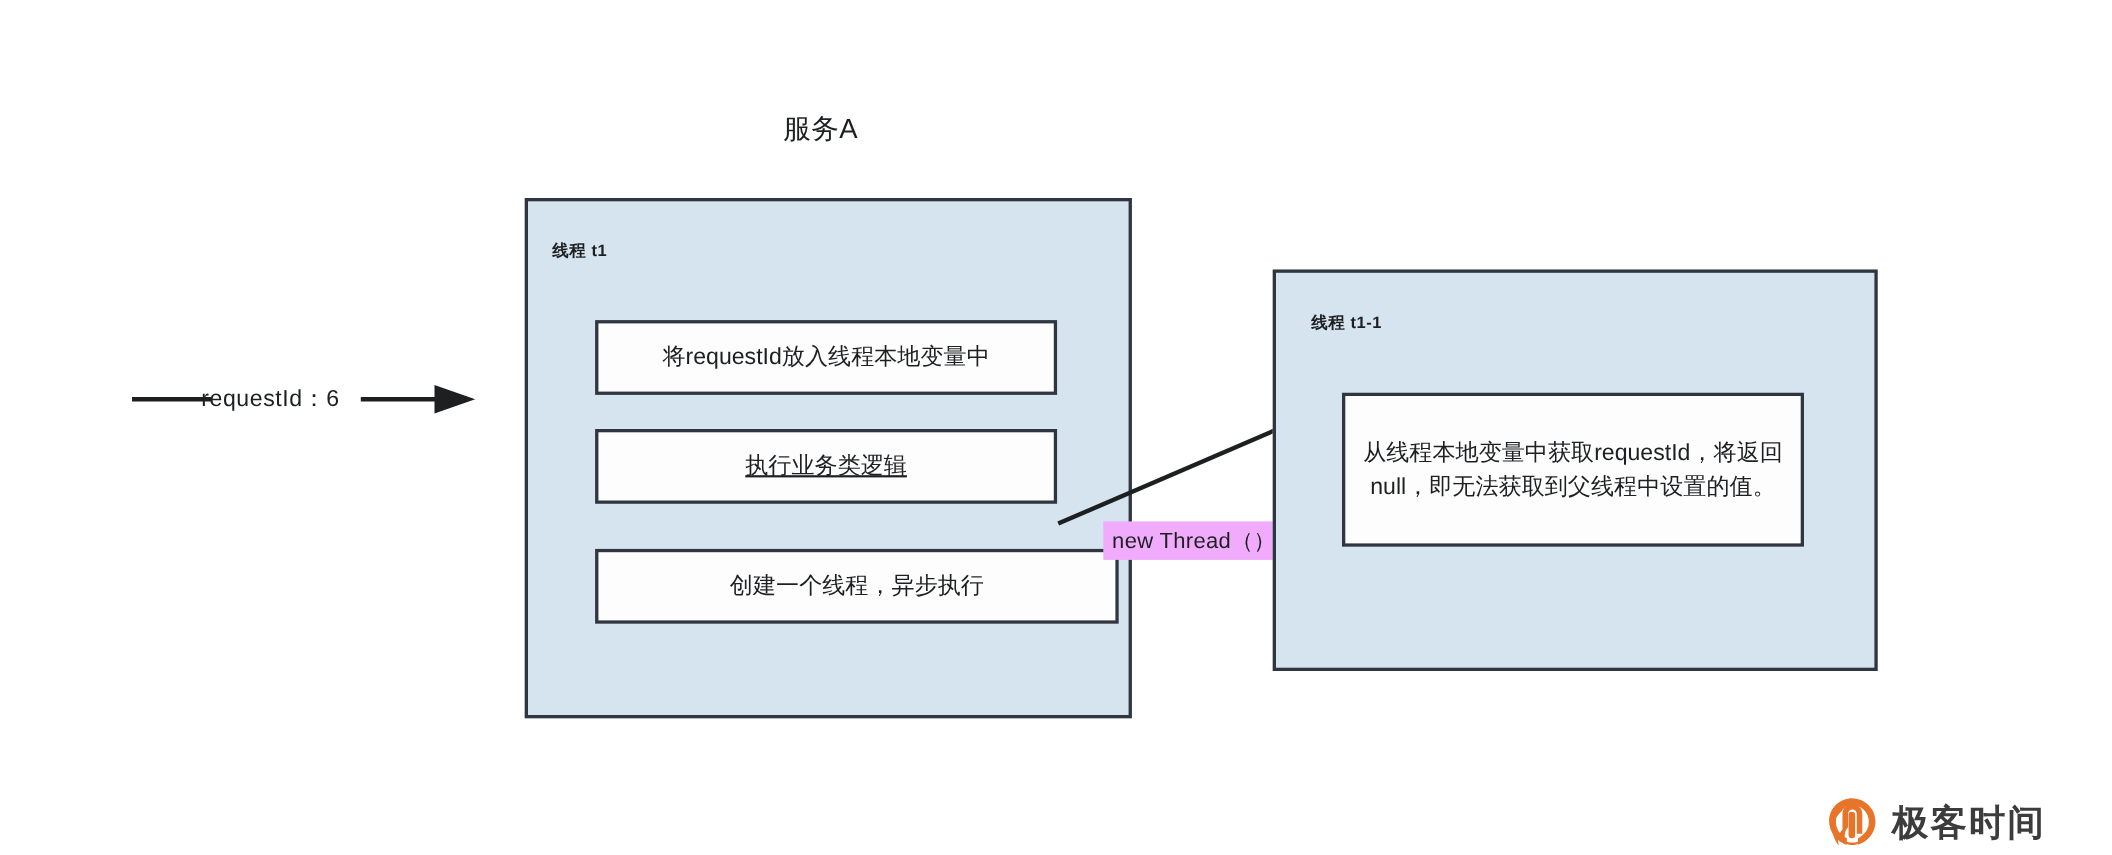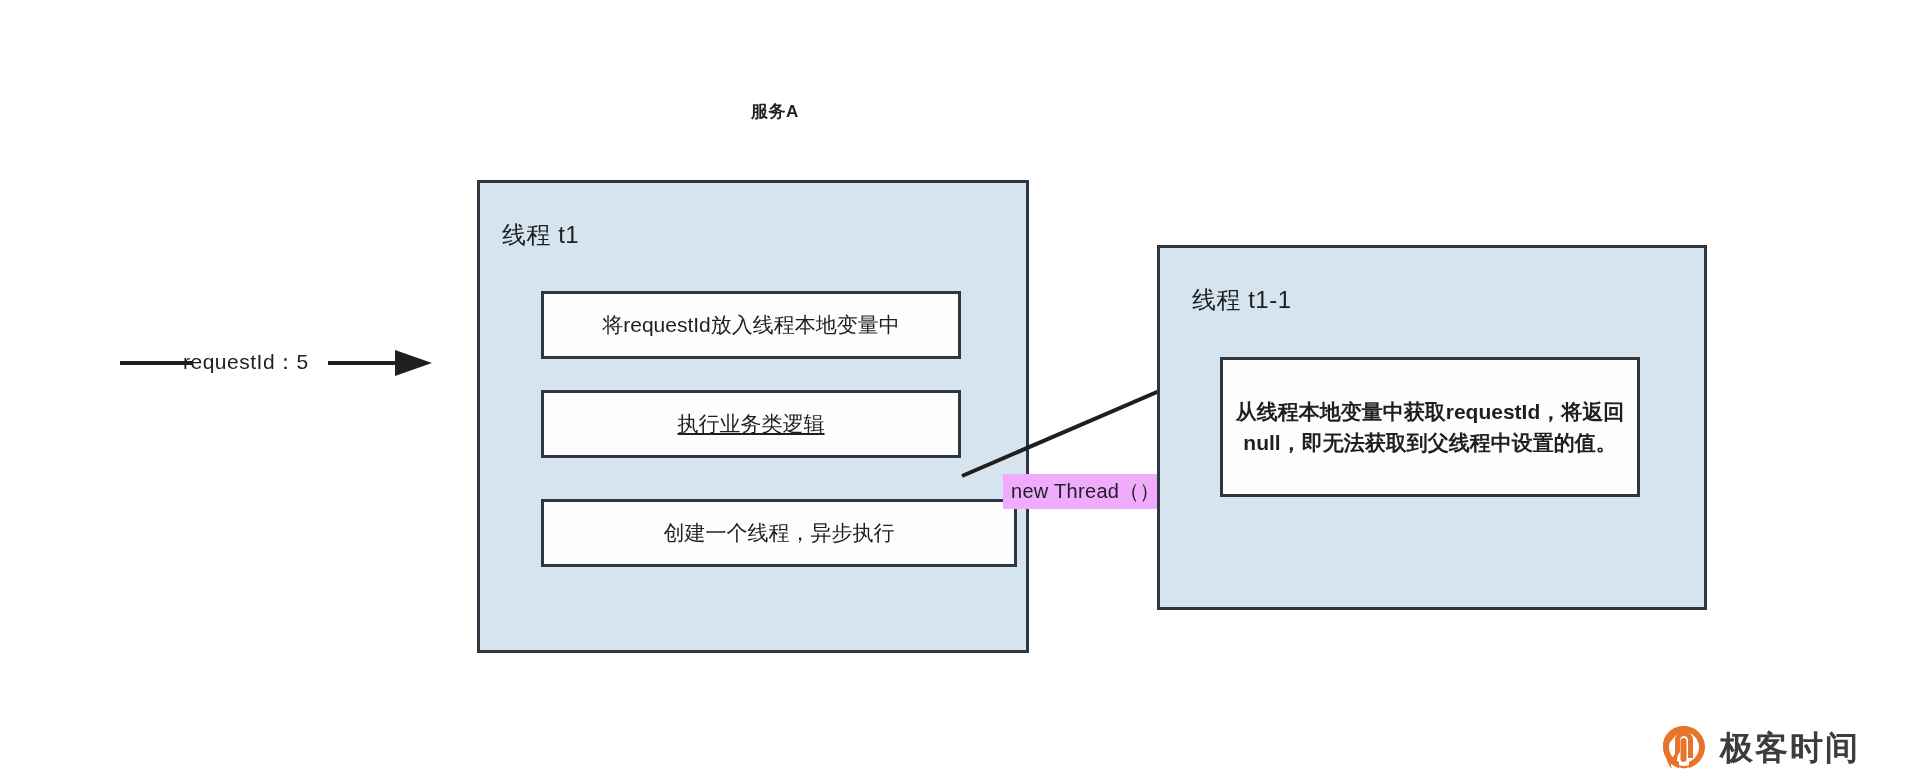--- a/index.html
+++ b/index.html
@@ -17,24 +17,24 @@
   #canvas {
     position: relative;
     width: 1920px;
     height: 777px;
     background: #ffffff;
   }
 
   
   .service-title {
     position: absolute;
-    left: 751px;
+    left: 712px;
     top: 100px;
-    font-size: 17px;
-    font-weight: bold;
+    font-size: 25px;
+    font-weight: normal;
     letter-spacing: 0.5px;
     white-space: nowrap;
   }
 
   
   .thread-box {
     position: absolute;
     background: #d6e4ef;
     border: 3px solid #2f3640;
     box-sizing: border-box;
@@ -46,22 +46,22 @@
     height: 473px;
   }
   #thread-t11 {
     left: 1157px;
     top: 245px;
     width: 550px;
     height: 365px;
   }
   .thread-label {
     position: absolute;
-    font-size: 24px;
-    font-weight: normal;
+    font-size: 15px;
+    font-weight: bold;
     white-space: nowrap;
     letter-spacing: 0.5px;
   }
   #thread-t1 .thread-label {
     left: 22px;
     top: 36px;
   }
   #thread-t11 .thread-label {
     left: 32px;
     top: 36px;
@@ -85,21 +85,20 @@
   #step-2 { left: 61px; top: 207px; width: 420px; height: 68px; text-decoration: underline; }
   #step-3 { left: 61px; top: 316px; width: 476px; height: 68px; }
 
   #step-child {
     left: 60px;
     top: 109px;
     width: 420px;
     height: 140px;
     font-size: 21px;
     line-height: 1.5;
-    font-weight: bold;
   }
 
   
   #request-arrow {
     position: absolute;
     left: 120px;
     top: 330px;
     width: 340px;
     height: 80px;
   }
@@ -159,21 +158,21 @@
 
 <div id="canvas">
 
   <div class="service-title">服务A</div>
 
   <svg id="request-arrow" viewBox="0 0 340 80" xmlns="http://www.w3.org/2000/svg">
     <line x1="0" y1="33" x2="72" y2="33" stroke="#1d1f21" stroke-width="4"></line>
     <line x1="208" y1="33" x2="278" y2="33" stroke="#1d1f21" stroke-width="4"></line>
     <polygon points="275,20 312,33 275,46" fill="#1d1f21"></polygon>
   </svg>
-  <div class="arrow-label">requestId：5</div>
+  <div class="arrow-label">requestId：6</div>
 
   <div id="thread-t1" class="thread-box">
     <div class="thread-label">线程 t1</div>
 
     <div id="step-1" class="step-box">将requestId放入线程本地变量中</div>
 
     <div id="step-2" class="step-box">执行业务类逻辑</div>
 
     <div id="step-3" class="step-box">创建一个线程，异步执行</div>
   </div>

